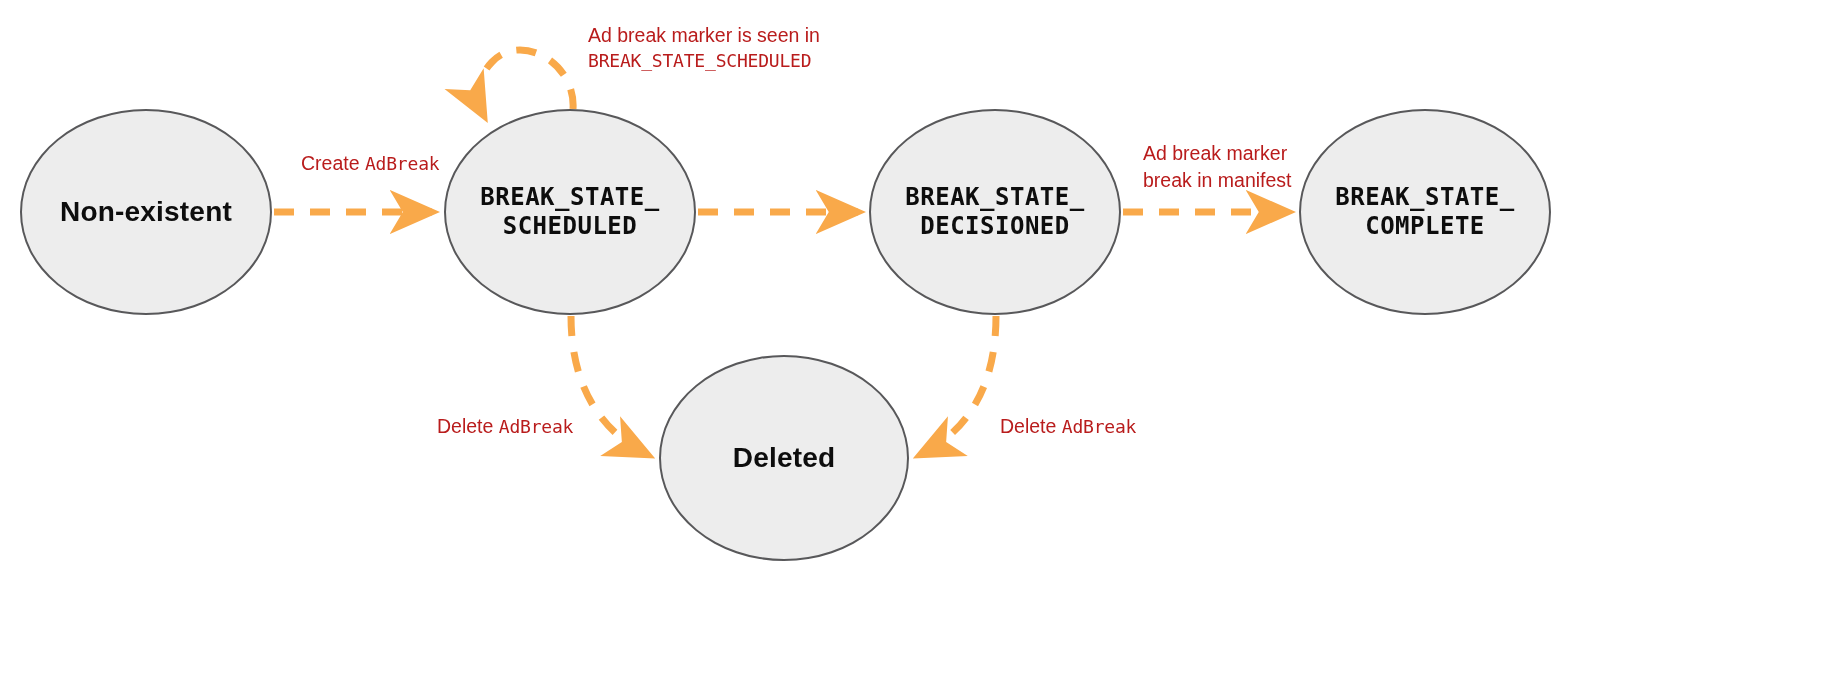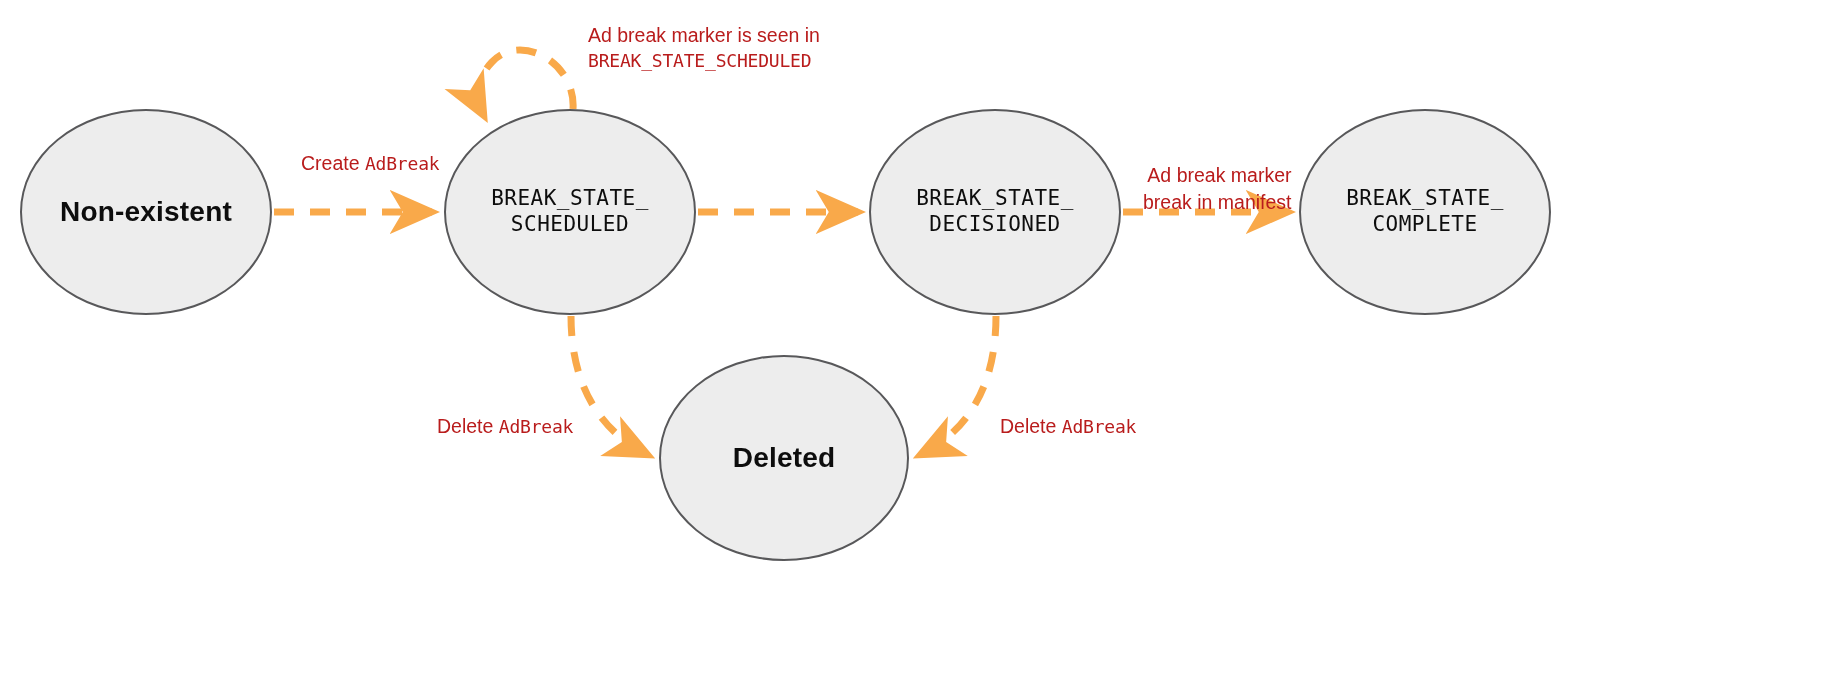--- a/index.html
+++ b/index.html
@@ -39,22 +39,22 @@
     text-align: center;
   }
   .node-label {
     color: #0d0d0d;
     line-height: 1.22;
     white-space: pre-line;
     letter-spacing: 0.2px;
   }
   .node-label.mono {
     font-family: "DejaVu Sans Mono", "Liberation Mono", monospace;
-    font-weight: normal;
-    font-size: 21px;
+    font-weight: bold;
+    font-size: 24px;
     letter-spacing: 0.5px;
   }
   .node-label.sans {
     font-family: "Liberation Sans", sans-serif;
     font-weight: bold;
     font-size: 28px;
   }
   .edge-label {
     position: absolute;
     color: #b91c1c;
@@ -126,21 +126,21 @@
   <div class="edge-label left" style="left:290px; top:150px;margin-left:11px;">
     <span class="ln"><span>Create </span><span class="mono">AdBreak</span></span>
   </div>
 
   <div class="edge-label left" style="left:588px; top:22px;">
     <span class="ln">Ad break marker is seen in</span>
     <span class="ln mono">BREAK_STATE_SCHEDULED</span>
   </div>
 
 
-  <div class="edge-label left" style="left:1143px; top:162px;text-align:right;">
+  <div class="edge-label left" style="left:1143px; top:140px;">
     <span class="ln">Ad break marker</span>
     <span class="ln">break in manifest</span>
   </div>
 
   <div class="edge-label left" style="left:437px; top:413px;">
     <span class="ln"><span>Delete </span><span class="mono">AdBreak</span></span>
   </div>
 
   <div class="edge-label left" style="left:1000px; top:413px;">
     <span class="ln"><span>Delete </span><span class="mono">AdBreak</span></span>

